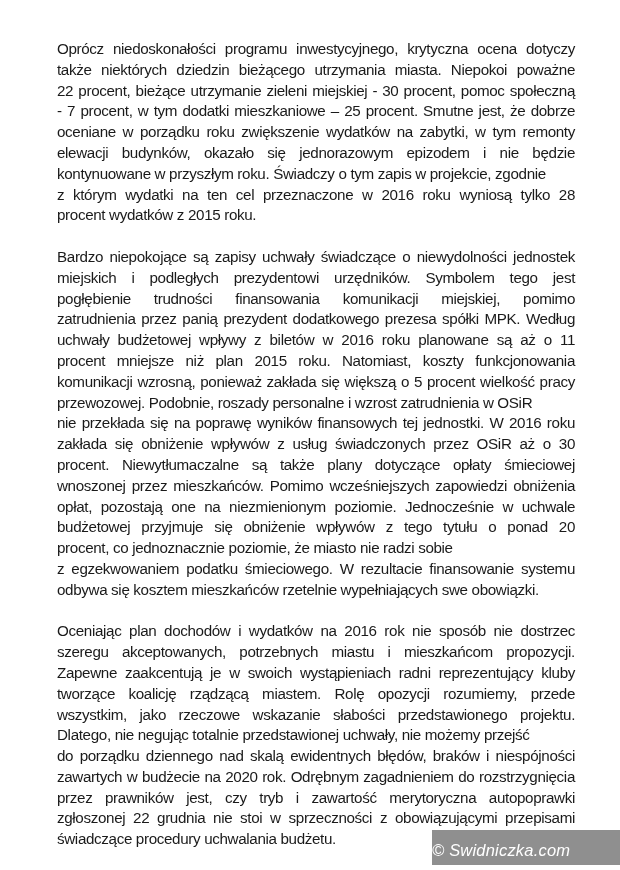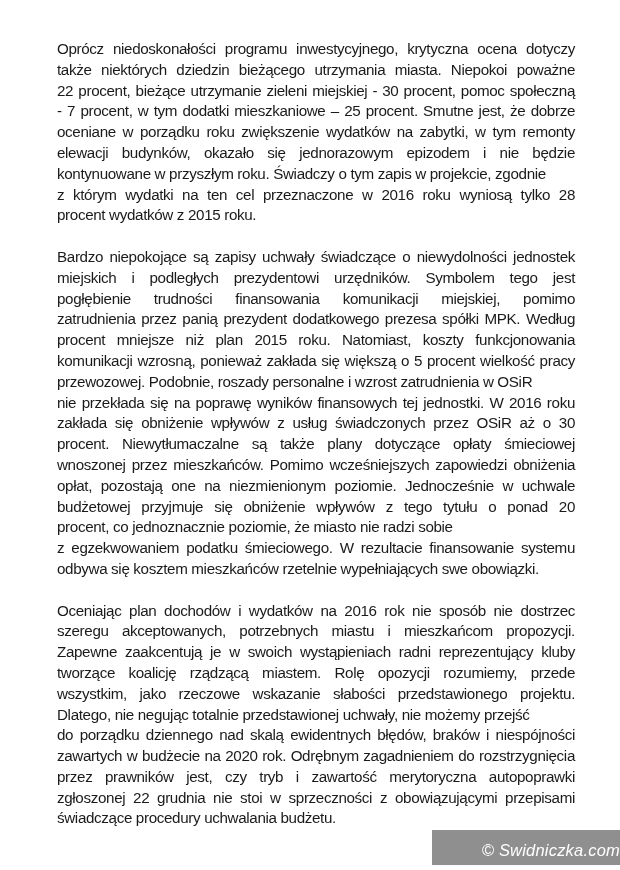--- a/index.html
+++ b/index.html
@@ -11,21 +11,21 @@
     letter-spacing: -0.35px;
   }
   .para { margin: 0 0 20.8px 0; }
   .line { display: block; white-space: nowrap; text-align: justify; text-align-last: justify; height: 20.8px; }
   .line.last { text-align-last: left; }
   .watermark {
     position: absolute; left: 432px; top: 830px; width: 188px; height: 35px;
     background: #8f8f8f; color: #ffffff;
     font-family: "Liberation Sans", "DejaVu Sans", sans-serif;
     font-style: italic; font-size: 16.5px; line-height: 40px;
-    text-align: right; letter-spacing: 0.2px;
+    text-align: left; letter-spacing: 0.2px;
   }
 </style>
 </head>
 <body>
 
 <div class="page">
   <p class="para">
       <span class="line">Oprócz niedoskonałości programu inwestycyjnego, krytyczna ocena dotyczy</span>
       <span class="line">także niektórych dziedzin bieżącego utrzymania miasta. Niepokoi poważne</span>
       <span class="line">22 procent, bieżące utrzymanie zieleni miejskiej - 30 procent, pomoc społeczną</span>
@@ -34,20 +34,21 @@
       <span class="line">elewacji budynków, okazało się jednorazowym epizodem i nie będzie</span>
       <span class="line last">kontynuowane w przyszłym roku. Świadczy o tym zapis w projekcie, zgodnie</span>
       <span class="line">z którym wydatki na ten cel przeznaczone w 2016 roku wyniosą tylko 28</span>
       <span class="line last">procent wydatków z 2015 roku.</span>
     </p>
   <p class="para">
       <span class="line">Bardzo niepokojące są zapisy uchwały świadczące o niewydolności jednostek</span>
       <span class="line">miejskich i podległych prezydentowi urzędników. Symbolem tego jest</span>
       <span class="line">pogłębienie trudności finansowania komunikacji miejskiej, pomimo</span>
       <span class="line">zatrudnienia przez panią prezydent dodatkowego prezesa spółki MPK. Według</span>
+      <span class="line">uchwały budżetowej wpływy z biletów w 2016 roku planowane są aż o 11</span>
       <span class="line">procent mniejsze niż plan 2015 roku. Natomiast, koszty funkcjonowania</span>
       <span class="line">komunikacji wzrosną, ponieważ zakłada się większą o 5 procent wielkość  pracy</span>
       <span class="line last">przewozowej. Podobnie, roszady personalne i wzrost zatrudnienia w OSiR</span>
       <span class="line">nie przekłada się na poprawę wyników finansowych tej jednostki. W 2016 roku</span>
       <span class="line">zakłada się obniżenie wpływów z usług świadczonych przez OSiR aż o 30</span>
       <span class="line">procent. Niewytłumaczalne są także  plany dotyczące opłaty śmieciowej</span>
       <span class="line">wnoszonej przez mieszkańców. Pomimo wcześniejszych zapowiedzi obniżenia</span>
       <span class="line">opłat, pozostają one na niezmienionym poziomie. Jednocześnie w uchwale</span>
       <span class="line">budżetowej przyjmuje się obniżenie wpływów z tego tytułu o ponad 20</span>
       <span class="line last">procent, co jednoznacznie poziomie, że miasto nie radzi sobie</span>

